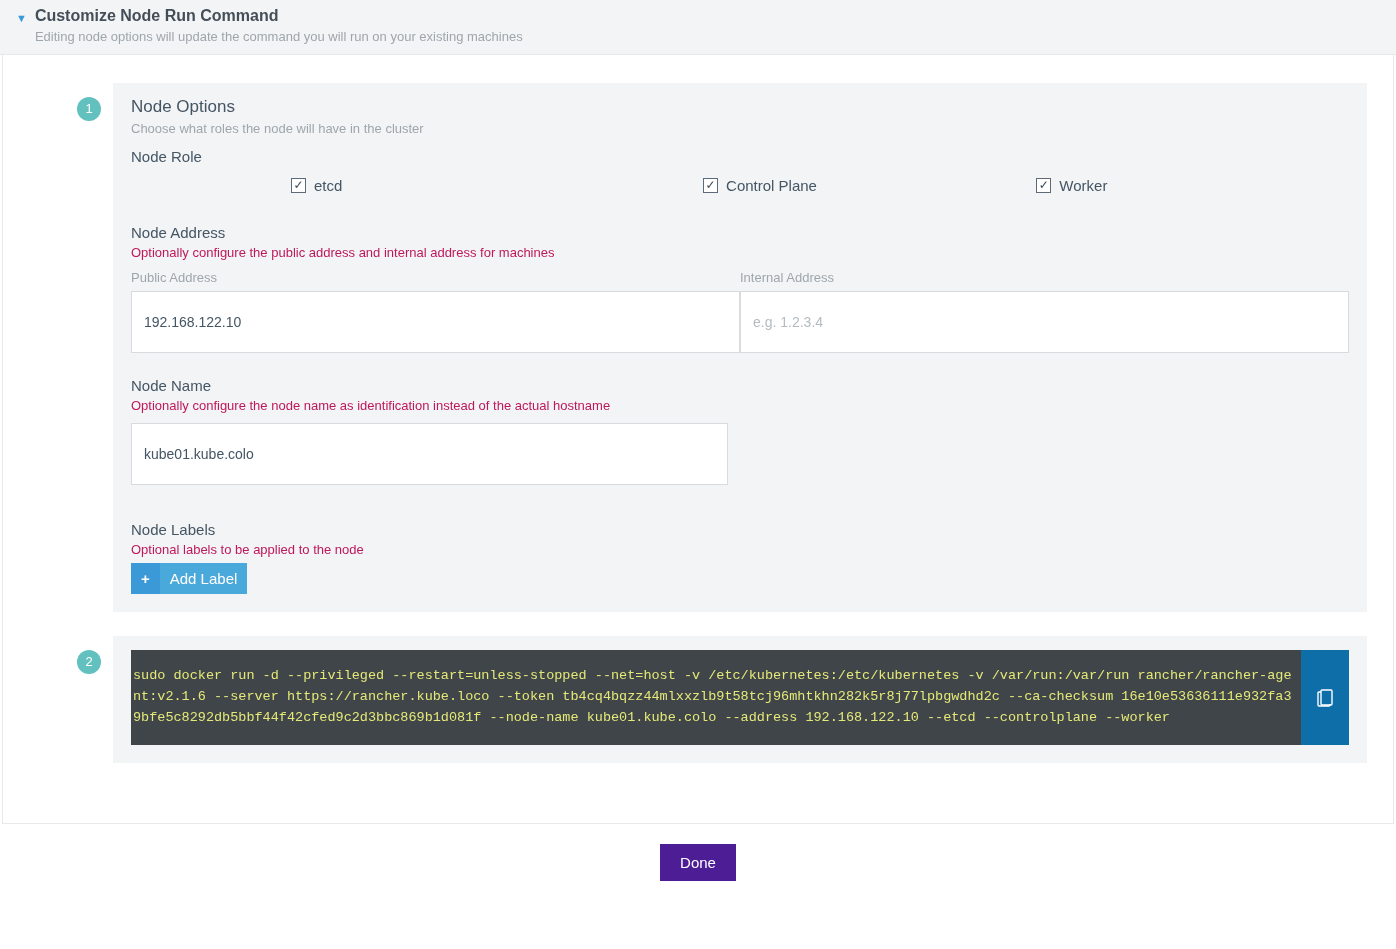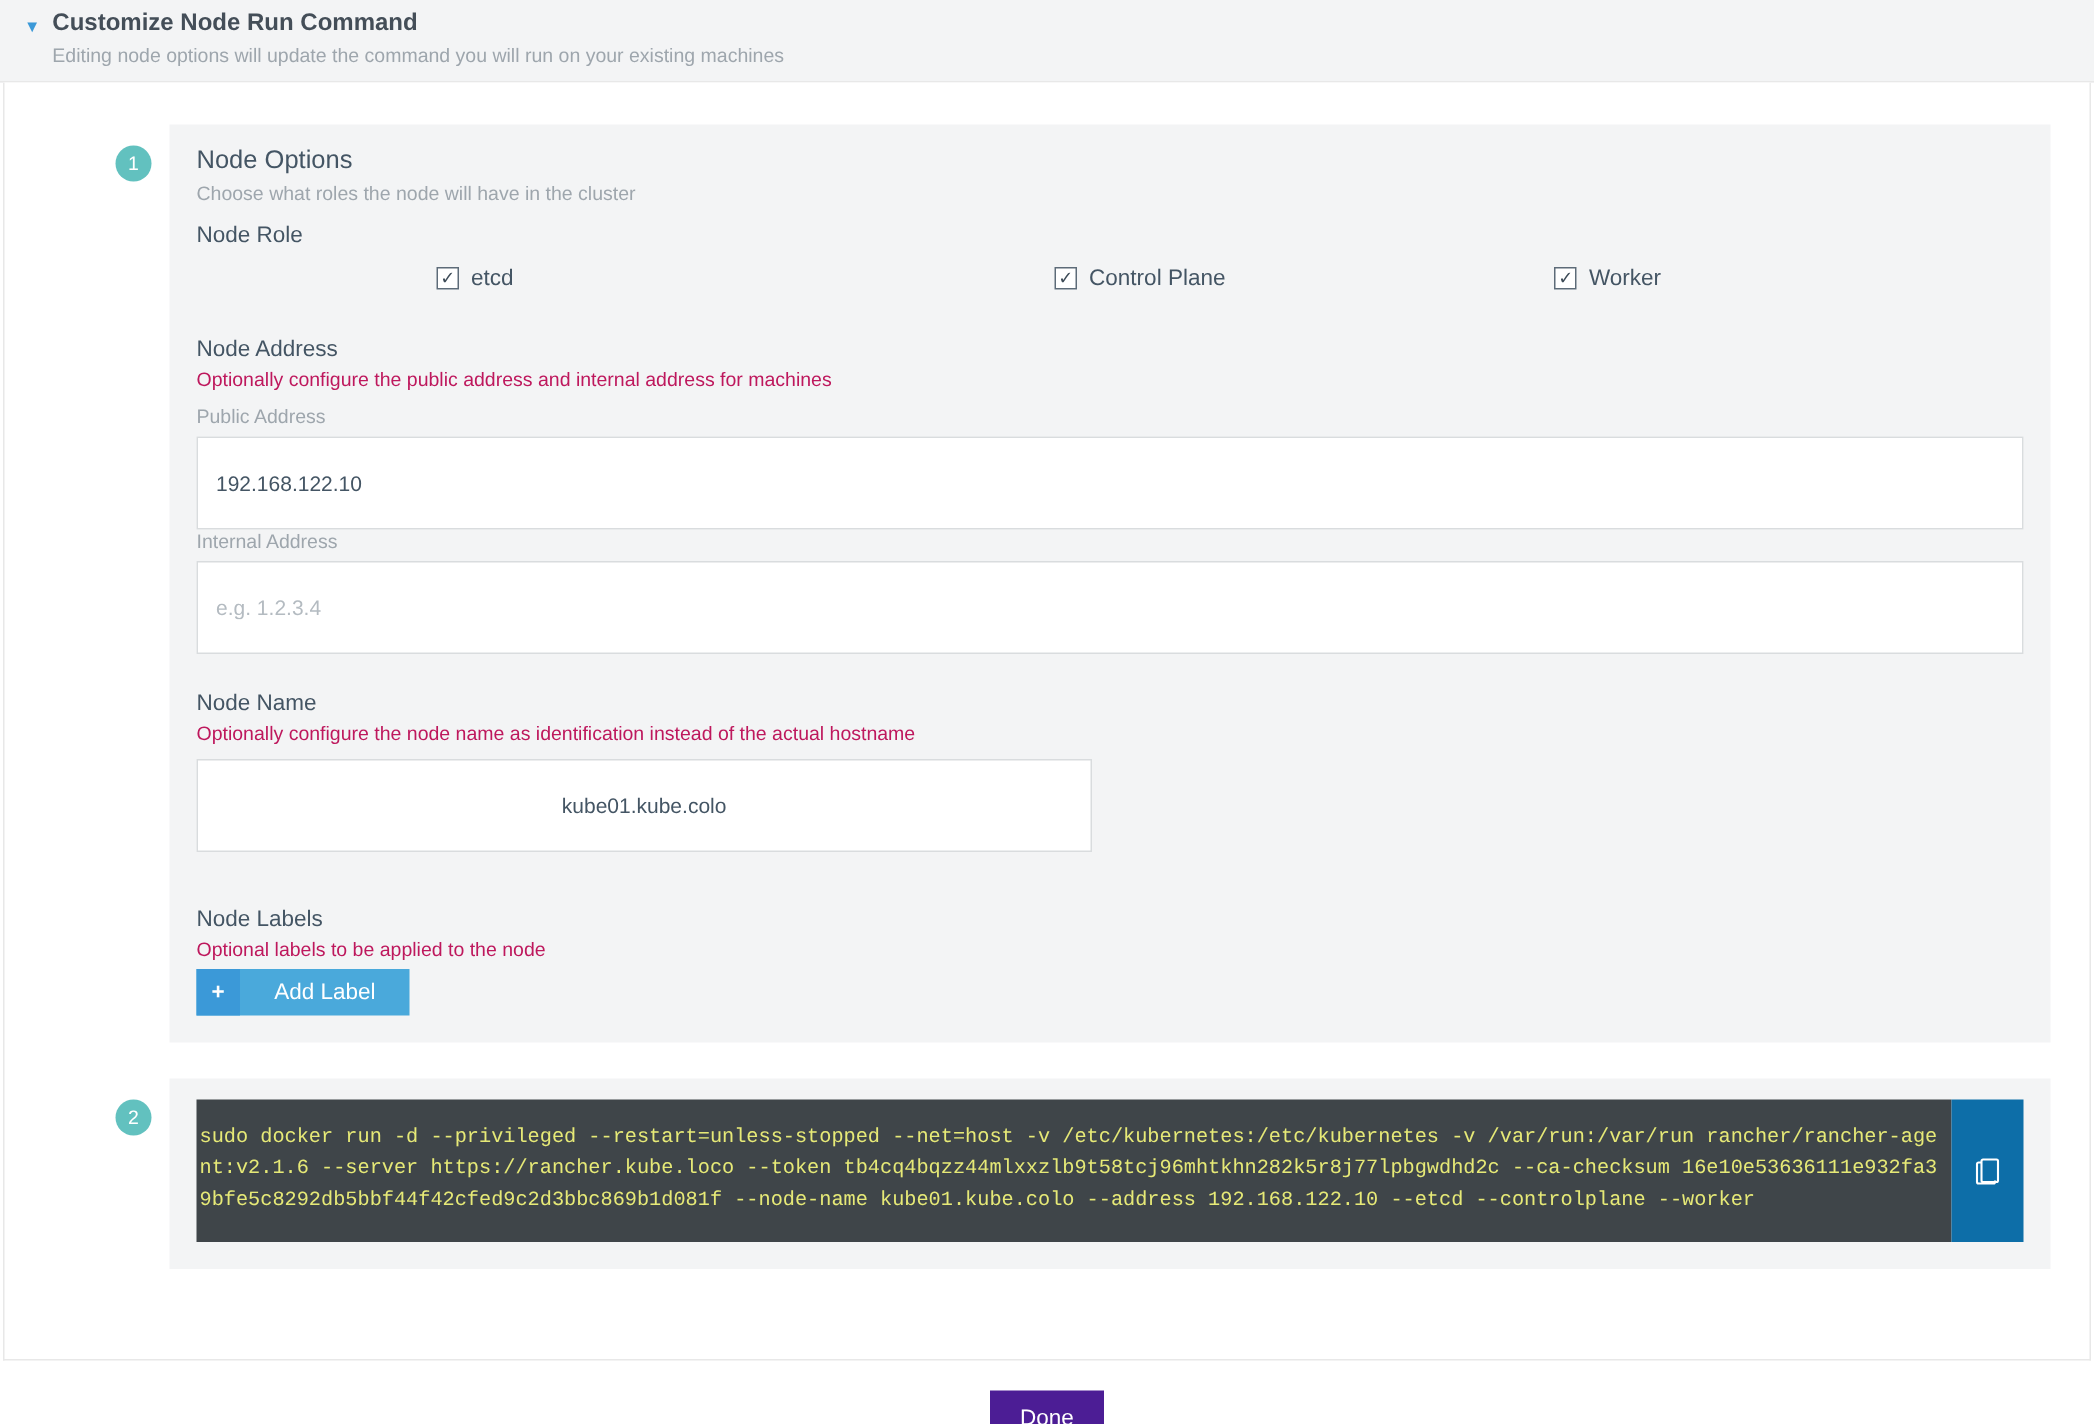--- a/index.html
+++ b/index.html
@@ -130,21 +130,20 @@
       font-size: 12px;
       line-height: 1;
       color: #3d4b57;
     }
     .checkbox-label {
       color: #445564;
       font-size: 15px;
     }
     .addr-row {
       display: flex;
-      flex-direction: column;
     }
     .addr-col {
       flex: 1;
     }
     .input-label {
       color: #9ea6ad;
       font-size: 13px;
       margin-bottom: 6px;
       display: block;
     }
@@ -156,42 +155,41 @@
       font-size: 14px;
       color: #445564;
       outline: none;
       font-family: inherit;
     }
     .text-input::placeholder {
       color: #b4bbc1;
     }
     .name-input {
       width: 49%;
-      text-align: center;
     }
     .add-label-btn {
       display: inline-flex;
       align-items: stretch;
       background: #4aa9db;
       color: #fff;
       border: none;
       cursor: pointer;
       font-size: 15px;
       padding: 0;
     }
     .add-label-plus {
       background: #3b99d8;
       padding: 7px 10px;
       display: flex;
       align-items: center;
       justify-content: center;
       font-weight: bold;
     }
     .add-label-text {
-      padding: 7px 23px;
+      padding: 7px 10px;
     }
     .run-text {
       color: #445564;
       font-size: 16px;
       margin-bottom: 14px;
     }
     .command-row {
       display: flex;
     }
     .command-box {

